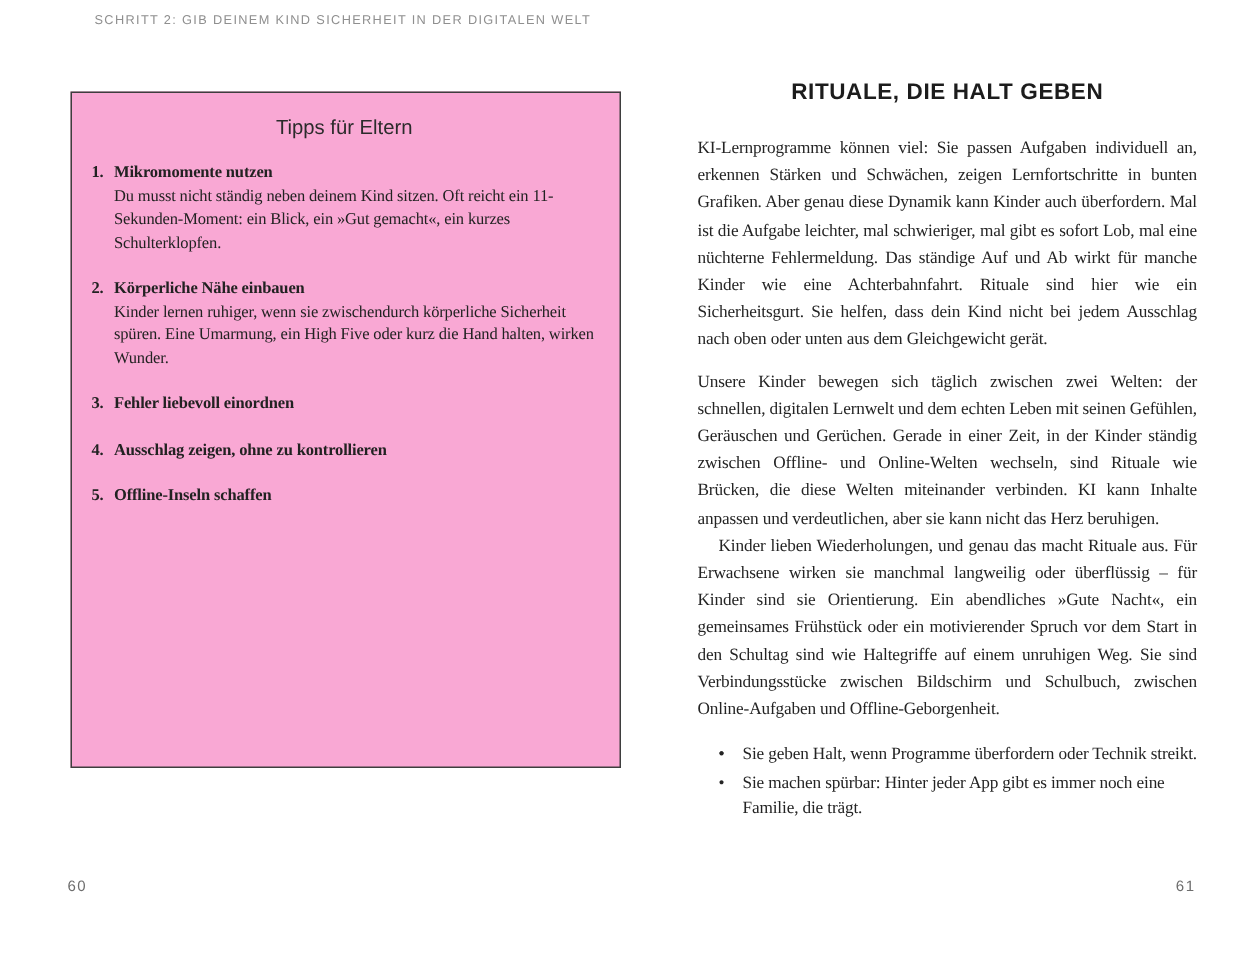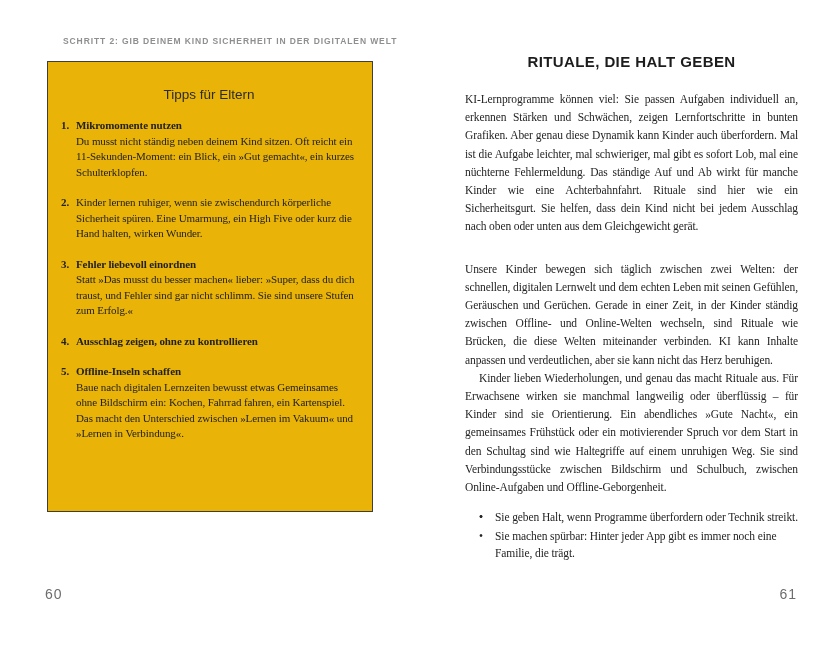--- a/index.html
+++ b/index.html
@@ -20,38 +20,37 @@
     top: 0;
     height: 648px;
   }
   .page-left  { left: 0;   width: 416px; }
   .page-right { left: 424px; width: 417px; }
 
   
   .kicker {
     position: absolute;
     left: 63px;
-    top: 36px;
+    top: 8px;
     font-family: "Liberation Sans", "DejaVu Sans", sans-serif;
     font-size: 8.5px;
     letter-spacing: 0.9px;
     color: #8f8f8f;
     white-space: nowrap;
-    font-weight: bold;
   }
   .tips-box {
     position: absolute;
     left: 47px;
     top: 61px;
-    width: 326px;
+    width: 367px;
     min-height: 451px;
     box-sizing: border-box;
     border: 1px solid #3e3e3e;
-    padding: 20px 15px 8px 13px;
-    background: #eab308;
+    padding: 10px 15px 8px 13px;
+    background: #f9a8d4;
   }
   .tips-title {
     font-family: "Liberation Sans", "DejaVu Sans", sans-serif;
     font-size: 13.5px;
     color: #2b2b2b;
     text-align: center;
     margin: 5px 0 16px 0;
   }
   .tip {
     display: flex;
@@ -67,21 +66,21 @@
     width: 15px;
     font-weight: bold;
   }
   .tip-content { flex: 1; }
   .tip-heading { font-weight: bold; }
 
   .page-num {
     position: absolute;
     top: 586px;
     font-family: "Liberation Sans", "DejaVu Sans", sans-serif;
-    font-size: 14px;
+    font-size: 10px;
     letter-spacing: 1px;
     color: #6d6d6d;
   }
   .page-num-left  { left: 45px; }
   .page-num-right { right: 44px; }
 
   
   .column {
     position: absolute;
     left: 41px;   
@@ -107,21 +106,21 @@
   }
   .para-1 { margin-top: 20px; }
   .subheading {
     margin: 25px 0 0 0;
     font-family: "Liberation Sans", "DejaVu Sans", sans-serif;
     font-size: 14.5px;
     font-weight: 700;
     letter-spacing: 0.1px;
     color: #1c1c1c;
   }
-  .para-2 { margin-top: 24px; }
+  .para-2 { margin-top: 10px; }
   .para-3 { text-indent: 14px; }
   .bullets {
     list-style: none;
     margin: 13px 0 0 0;
     padding: 0 0 0 14px;
   }
   .bullet-item {
     position: relative;
     padding-left: 16px;
     font-size: 11.5px;
@@ -149,44 +148,43 @@
       <span class="tip-num">1.</span>
       <div class="tip-content">
         <div class="tip-heading">Mikromomente nutzen</div>
         <div class="tip-body">Du musst nicht ständig neben deinem Kind sitzen. Oft reicht ein 11-Sekunden-Moment: ein Blick, ein »Gut gemacht«, ein kurzes Schulterklopfen.</div>
       </div>
     </div>
 
     <div class="tip">
       <span class="tip-num">2.</span>
       <div class="tip-content">
+        <div class="tip-heading">Körperliche Nähe einbauen</div>
         <div class="tip-body">Kinder lernen ruhiger, wenn sie zwischendurch körperliche Sicherheit spüren. Eine Umarmung, ein High Five oder kurz die Hand halten, wirken Wunder.</div>
       </div>
     </div>
 
     <div class="tip">
       <span class="tip-num">3.</span>
       <div class="tip-content">
         <div class="tip-heading">Fehler liebevoll einordnen</div>
-        <div class="tip-body">Statt »Das musst du besser machen« lieber: »Super, dass du dich traust, und Fehler sind gar nicht schlimm. Sie sind unsere Stufen zum Erfolg.«</div>
       </div>
     </div>
 
     <div class="tip">
       <span class="tip-num">4.</span>
       <div class="tip-content">
         <div class="tip-heading">Ausschlag zeigen, ohne zu kontrollieren</div>
       </div>
     </div>
 
     <div class="tip">
       <span class="tip-num">5.</span>
       <div class="tip-content">
         <div class="tip-heading">Offline-Inseln schaffen</div>
-        <div class="tip-body">Baue nach digitalen Lernzeiten bewusst etwas Gemeinsames ohne Bildschirm ein: Kochen, Fahrrad fahren, ein Kartenspiel. Das macht den Unterschied zwischen »Lernen im Vakuum« und »Lernen in Verbindung«.</div>
       </div>
     </div>
   </div>
 
   <div class="page-num page-num-left">60</div>
 </div>
 
 <div class="page page-right">
   <div class="column">
     <h1 class="chapter-title">RITUALE, DIE HALT GEBEN</h1>

